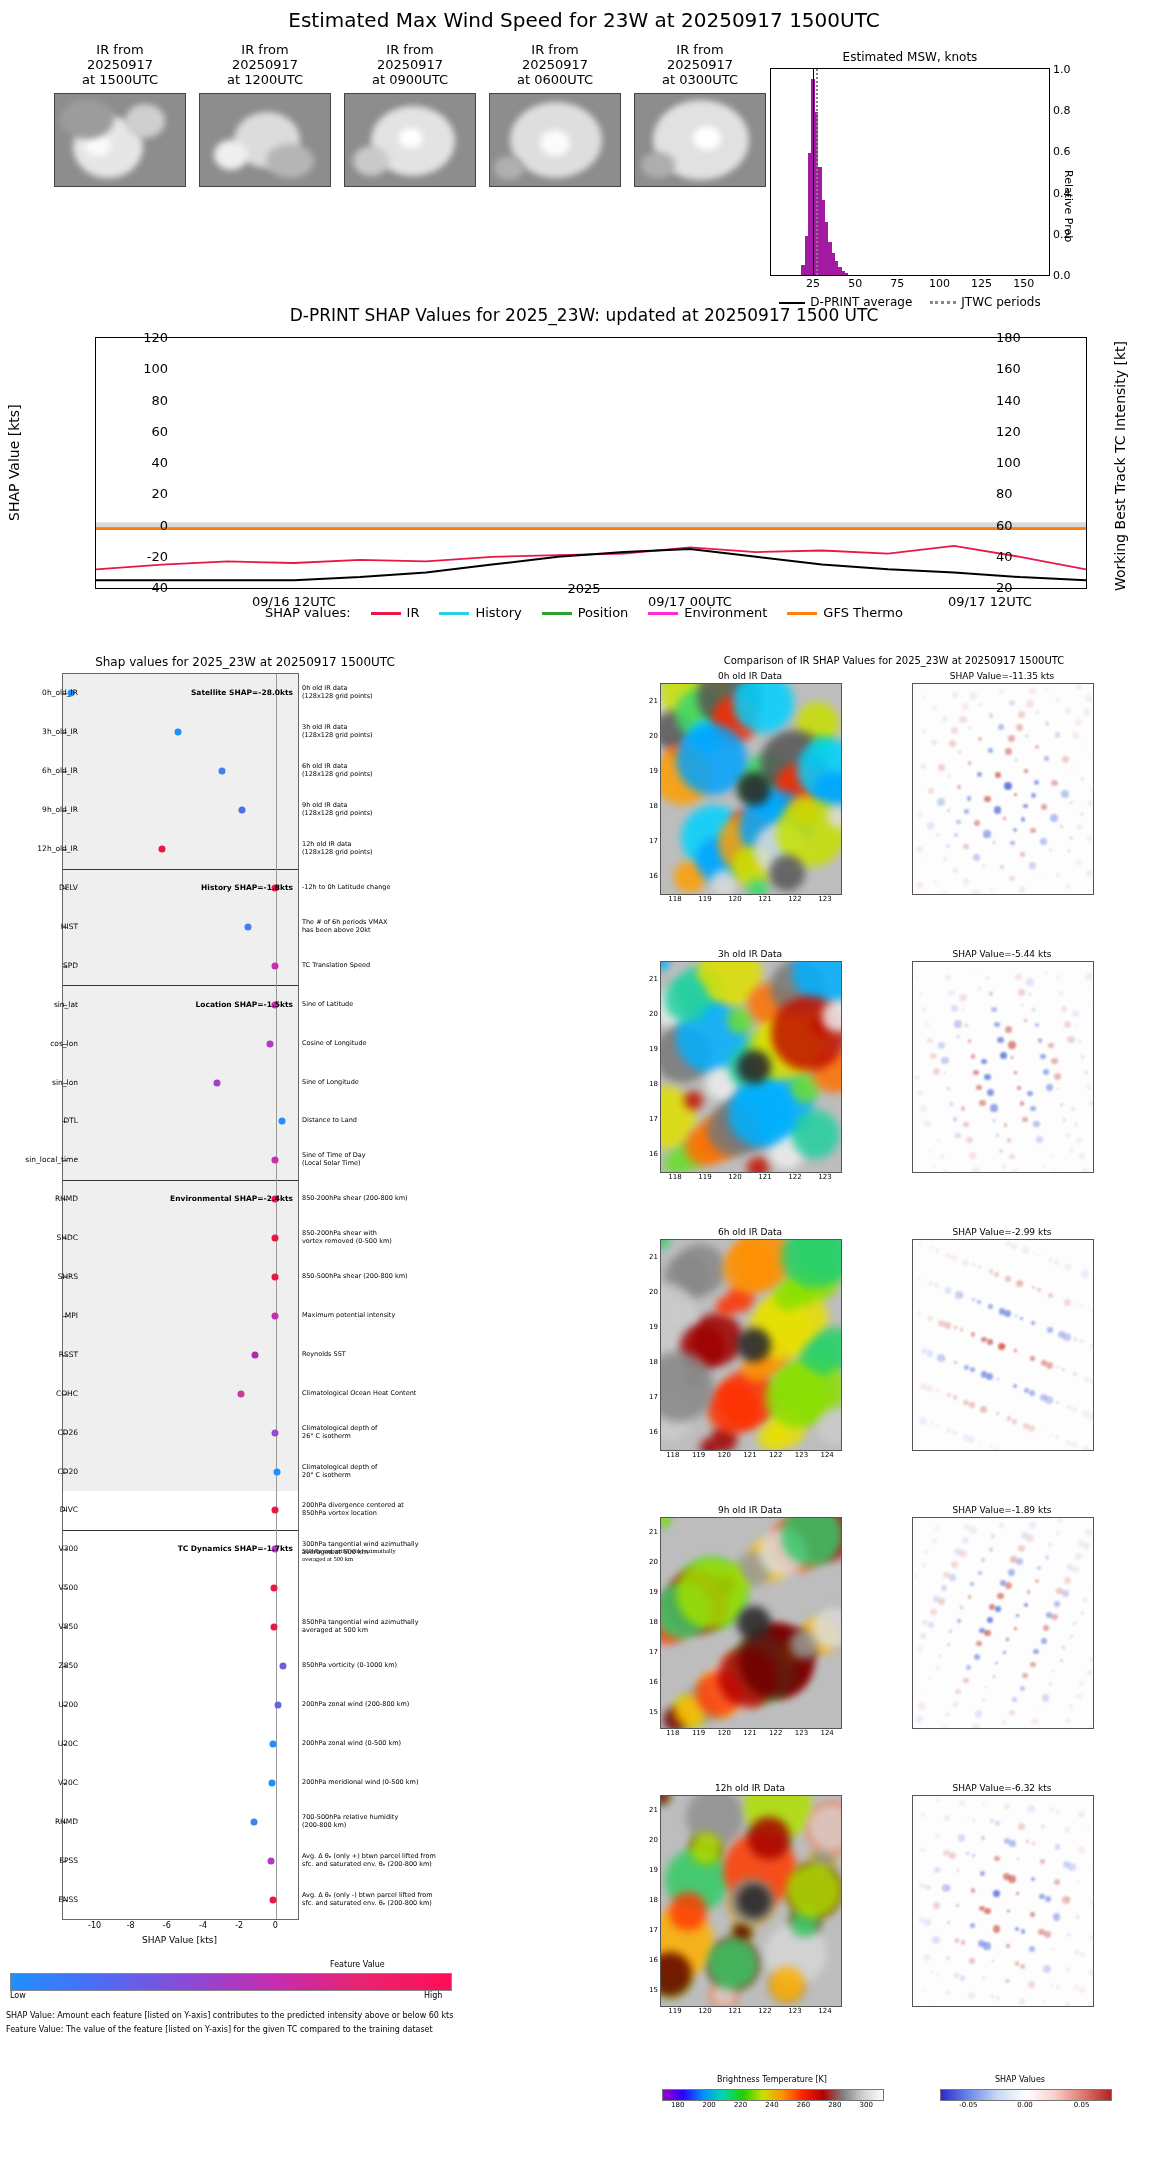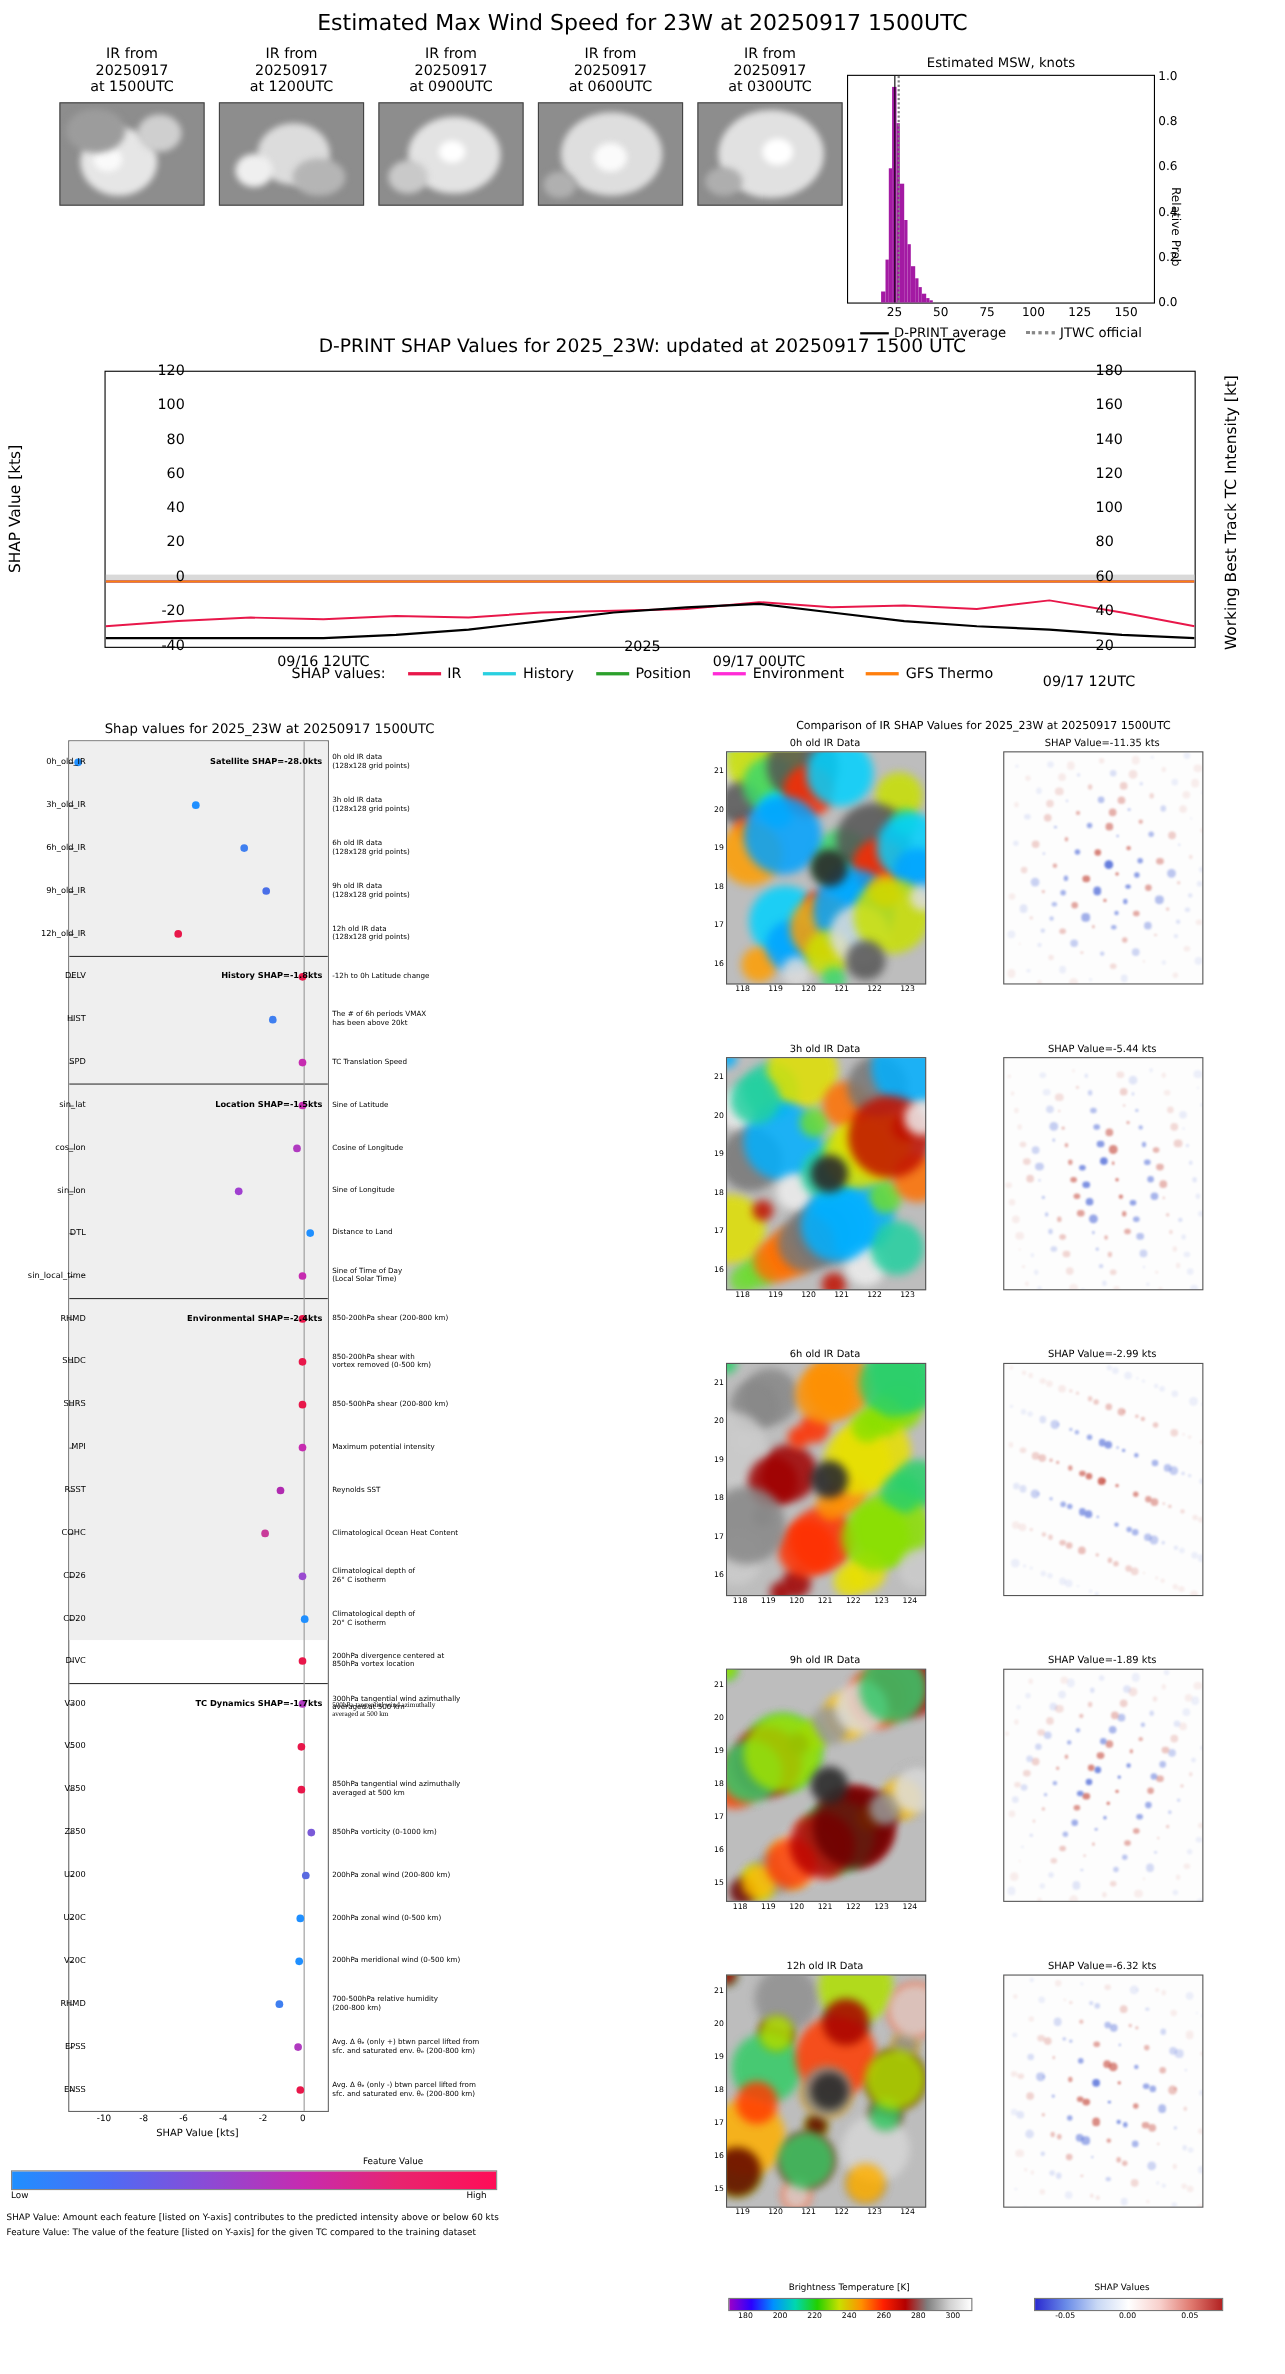--- a/index.html
+++ b/index.html
@@ -157,42 +157,42 @@
         <div class="msw-ylab" style="top: 206px;">0.0</div>
         <div class="msw-ylab" style="top: 164.8px;">0.2</div>
         <div class="msw-ylab" style="top: 123.6px;">0.4</div>
         <div class="msw-ylab" style="top: 82.4px;">0.6</div>
         <div class="msw-ylab" style="top: 41.2px;">0.8</div>
         <div class="msw-ylab" style="top: 0px;">1.0</div>
       </div>
     <div class="msw-ytitle">Relative Prob</div>
     <div class="legend-row">
       <span><i class="leg-line"></i><span>D-PRINT average</span></span>
-      <span><i class="leg-dash"></i><span>JTWC official</span></span>
+      <span><i class="leg-dash"></i><span>JTWC periods</span></span>
     </div>
   </div>
 </div>
 
 <div id="panel2" class="abs">
   <div class="p2-title">D-PRINT SHAP Values for 2025_23W: updated at 20250917 1500 UTC</div>
   <div class="p2-ylabel">SHAP Value [kts]</div>
   <div class="p2-y2label">Working Best Track TC Intensity [kt]</div>
   <div class="p2-plot" id="p2plot">
       <svg width="990" height="250" style="position: absolute; left: 0px; top: 0px;">
         <rect x="0" y="184.375" width="990" height="6.25" fill="#d9d9d9"></rect>
         <path d="M0.0 231.3 L66.0 226.6 L132.0 223.4 L198.0 225.0 L264.0 221.9 L330.0 223.4 L396.0 218.8 L462.0 217.2 L528.0 215.6 L594.0 209.4 L660.0 214.1 L726.0 212.5 L792.0 215.6 L858.0 207.8 L924.0 218.8 L990.0 231.3 " fill="none" stroke="#e8174a" stroke-width="1.8"></path>
         <path d="M0.0 190.6 L66.0 190.6 L132.0 190.6 L198.0 190.6 L264.0 190.6 L330.0 190.6 L396.0 190.6 L462.0 190.6 L528.0 190.6 L594.0 190.6 L660.0 190.6 L726.0 190.6 L792.0 190.6 L858.0 190.6 L924.0 190.6 L990.0 190.6 " fill="none" stroke="#29d0e0" stroke-width="1.8"></path>
         <path d="M0.0 190.6 L66.0 190.6 L132.0 190.6 L198.0 190.6 L264.0 190.6 L330.0 190.6 L396.0 190.6 L462.0 190.6 L528.0 190.6 L594.0 190.6 L660.0 190.6 L726.0 190.6 L792.0 190.6 L858.0 190.6 L924.0 190.6 L990.0 190.6 " fill="none" stroke="#2ca02c" stroke-width="1.8"></path>
         <path d="M0.0 190.6 L66.0 190.6 L132.0 190.6 L198.0 190.6 L264.0 190.6 L330.0 190.6 L396.0 190.6 L462.0 190.6 L528.0 190.6 L594.0 190.6 L660.0 190.6 L726.0 190.6 L792.0 190.6 L858.0 190.6 L924.0 190.6 L990.0 190.6 " fill="none" stroke="#ff2bd6" stroke-width="1.8"></path>
         <path d="M0.0 190.6 L66.0 190.6 L132.0 190.6 L198.0 190.6 L264.0 190.6 L330.0 190.6 L396.0 190.6 L462.0 190.6 L528.0 190.6 L594.0 190.6 L660.0 190.6 L726.0 190.6 L792.0 190.6 L858.0 190.6 L924.0 190.6 L990.0 190.6 " fill="none" stroke="#ff7f0e" stroke-width="1.8"></path>
         <path d="M0.0 242.2 L66.0 242.2 L132.0 242.2 L198.0 242.2 L264.0 239.1 L330.0 234.4 L396.0 226.6 L462.0 218.8 L528.0 214.1 L594.0 210.9 L660.0 218.8 L726.0 226.6 L792.0 231.3 L858.0 234.4 L924.0 239.1 L990.0 242.2 " fill="none" stroke="#000000" stroke-width="2"></path>
       </svg>
       <div class="p2-xtick" style="left: 198px;">09/16 12UTC</div>
       <div class="p2-xtick" style="left: 594px;">09/17 00UTC</div>
-      <div class="p2-xtick" style="left: 894px; margin-top: 19px;">09/17 12UTC</div>
+      <div class="p2-xtick" style="left: 894px;">09/17 12UTC</div>
     </div>
   <div class="p2-xlabel">2025</div>
   <div class="p2-legend">
     <span class="k">SHAP values:</span><span class="k"><i class="lg-sw" style="background:#e8174a"></i><span>IR</span></span><span class="k"><i class="lg-sw" style="background:#29d0e0"></i><span>History</span></span><span class="k"><i class="lg-sw" style="background:#2ca02c"></i><span>Position</span></span><span class="k"><i class="lg-sw" style="background:#ff2bd6"></i><span>Environment</span></span><span class="k"><i class="lg-sw" style="background:#ff7f0e"></i><span>GFS Thermo</span></span>
   </div>
 <div class="p2-ytick" style="top: 282px;">-40</div>
     <div class="p2-ytick" style="top: 250.75px;">-20</div>
     <div class="p2-ytick" style="top: 219.5px;">0</div>
     <div class="p2-ytick" style="top: 188.25px;">20</div>
     <div class="p2-ytick" style="top: 157px;">40</div>

